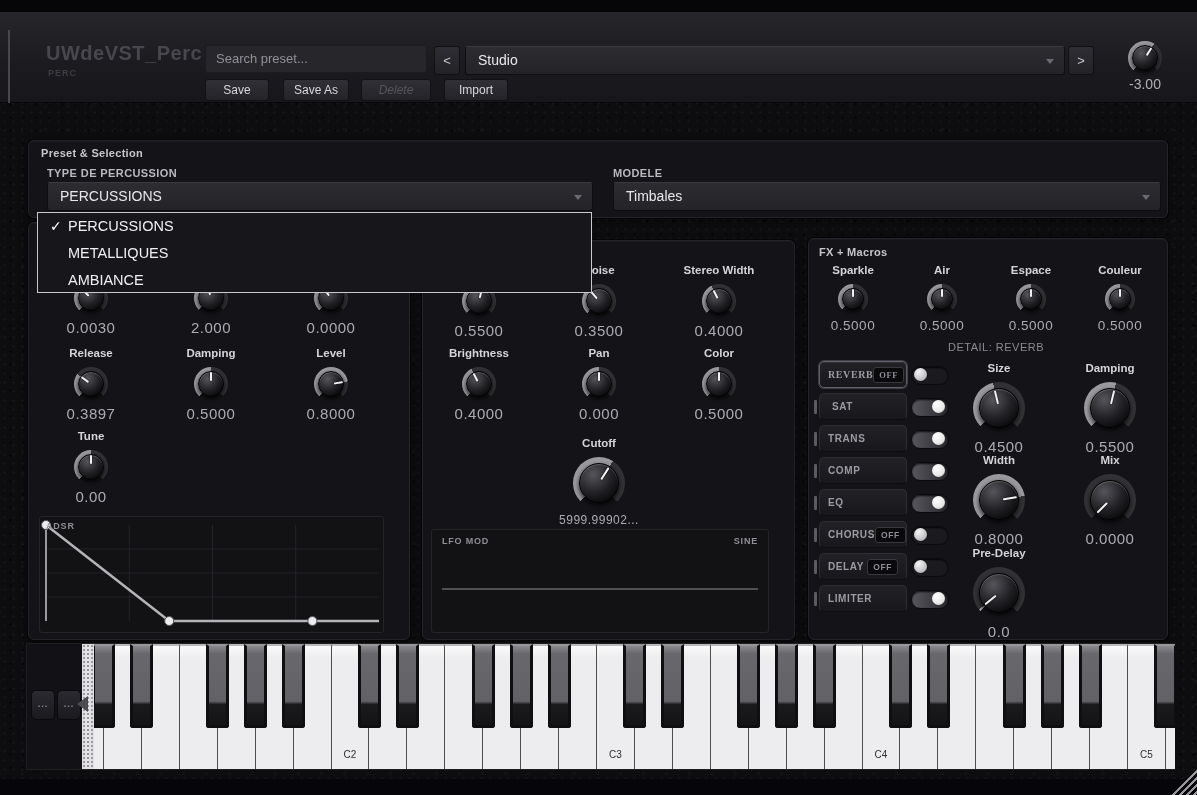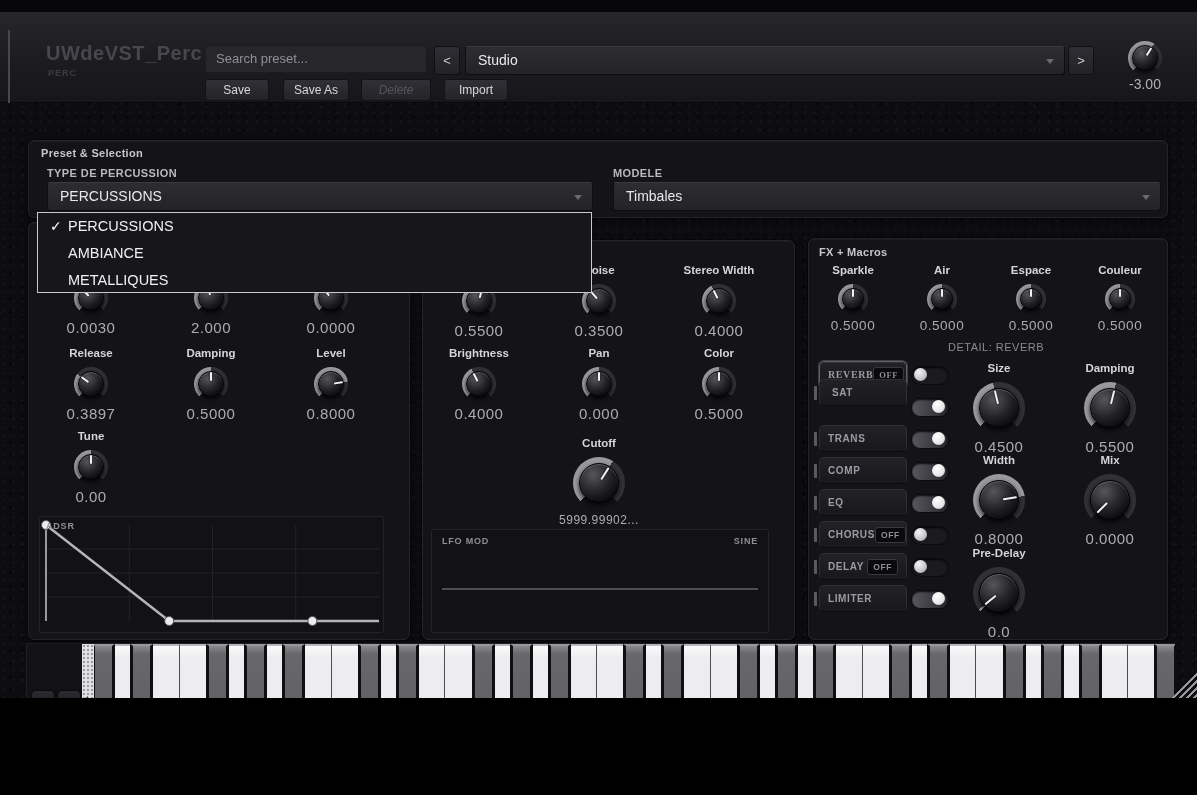--- a/index.html
+++ b/index.html
@@ -1,16 +1,16 @@
 <!DOCTYPE html>
 <html><head>
 <meta charset="utf-8">
 <style>
   html,body{margin:0;padding:0;background:#000;}
-  #app{position:relative;width:1197px;height:698px;overflow:hidden;
+  #app{position:relative;width:1197px;height:795px;overflow:hidden;
     font-family:"Liberation Sans","DejaVu Sans",sans-serif;
     background-color:#0d0d0f;
     background-image:
       radial-gradient(rgba(255,255,255,0.03) 1px, transparent 1.3px),
       radial-gradient(rgba(0,0,0,0.45) 1px, transparent 1.5px),
       radial-gradient(rgba(255,255,255,0.018) 1.5px, transparent 2.2px);
     background-size:9px 9px,13px 13px,23px 23px;
     background-position:0 0,4px 7px,11px 3px;}
   .abs{position:absolute;box-sizing:border-box;}
   
@@ -383,21 +383,21 @@
     </div>
     <div class="abs" style="left:97px;top:102px;width:180px;text-align:center;font-size:11px;font-weight:normal;color:#8a8a90;letter-spacing:0.5px;">DETAIL: REVERB</div>
 
     <div class="fxbtn selected" style="left:10px;top:122px;">
       <span>REVERB</span>
         <span class="badge">OFF</span>
     </div>
     <div class="tog" style="left:102px;top:127px;">
         <div class="ball"></div>
       </div>
-    <div class="fxbtn accent" style="left:10px;top:140px;padding-left:12px;">
+    <div class="fxbtn accent" style="left:10px;top:154px;padding-left:12px;">
       <span>SAT</span>
     </div>
     <div class="tog on" style="left:102px;top:159px;">
         <div class="ball"></div>
       </div>
     <div class="fxbtn accent" style="left:10px;top:186px;">
       <span>TRANS</span>
     </div>
     <div class="tog on" style="left:102px;top:191px;">
         <div class="ball"></div>
@@ -491,24 +491,24 @@
       <div class="kval">0.0</div>
     </div>
   </div>
 
   <div class="abs popup" style="left:37px;top:212px;width:555px;height:81px;">
     <div class="row">
       <span class="check">✓</span>
       <span class="rlabel">PERCUSSIONS</span>
     </div>
     <div class="row">
+      <span class="rlabel">METALLIQUES</span>
+    </div>
+    <div class="row">
       <span class="rlabel">AMBIANCE</span>
-    </div>
-    <div class="row">
-      <span class="rlabel">METALLIQUES</span>
     </div>
   </div>
 
   <div class="abs kbd" style="left:26px;top:643px;width:1148px;height:127px;">
     <div class="kbd-left">
       <div class="dotbtn" style="left:4px;top:46px;">...</div>
       <div class="dotbtn" style="left:30px;top:46px;">...</div>
     </div>
     <div class="scrollstrip"></div>
     <div class="scrolltri"></div>

